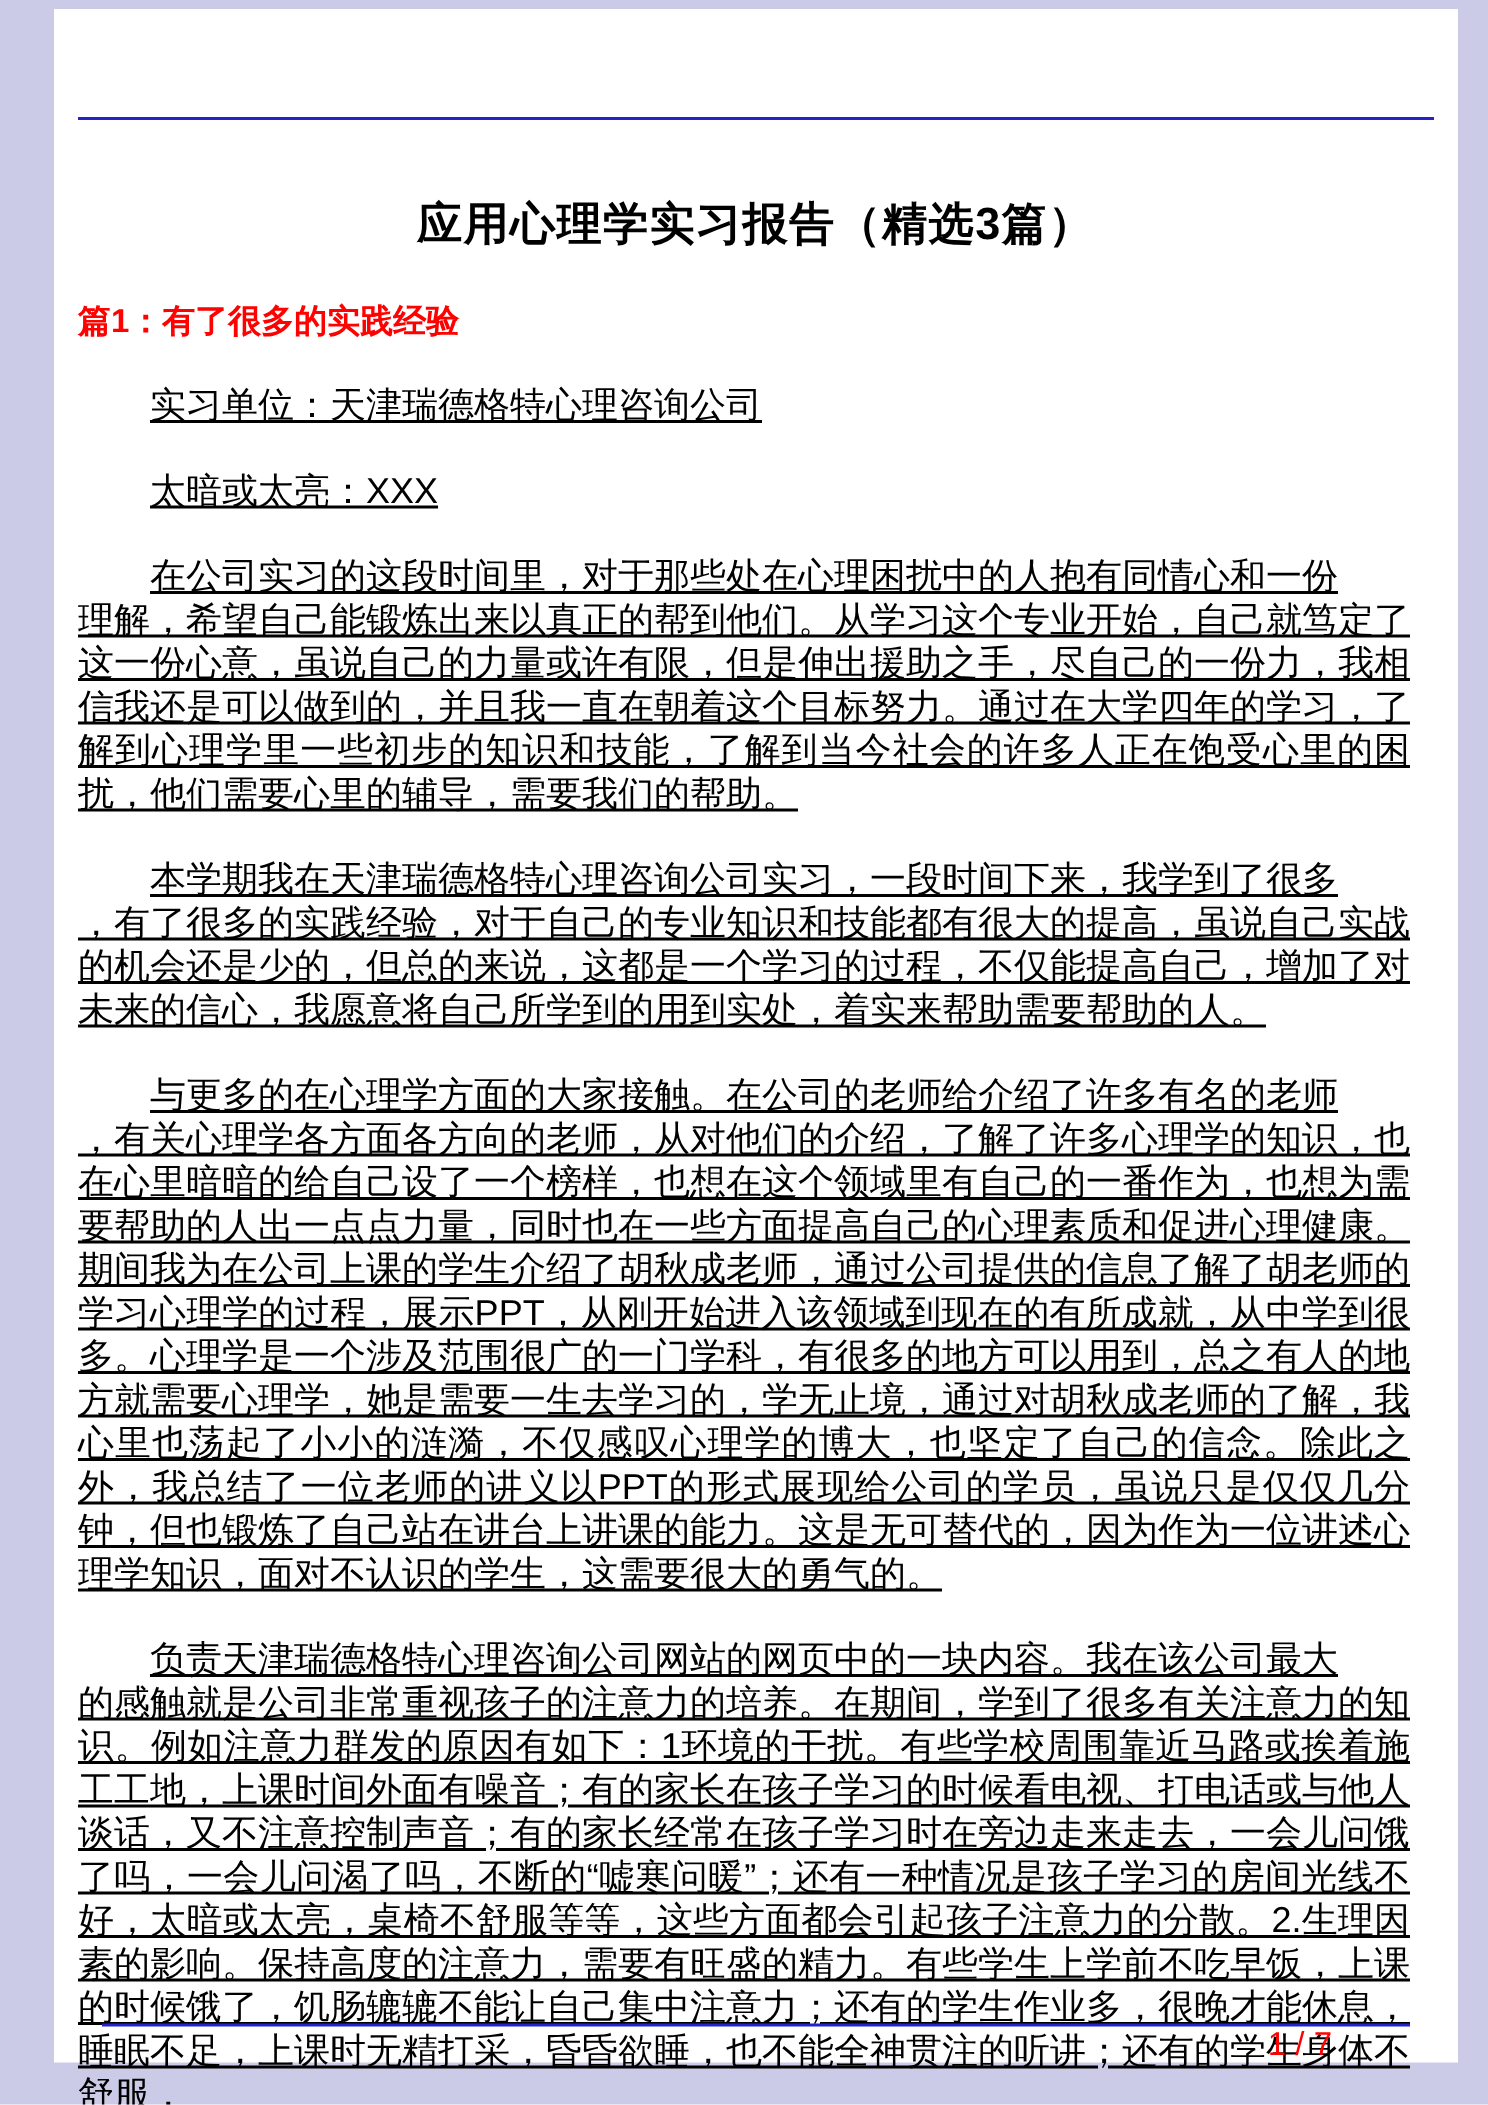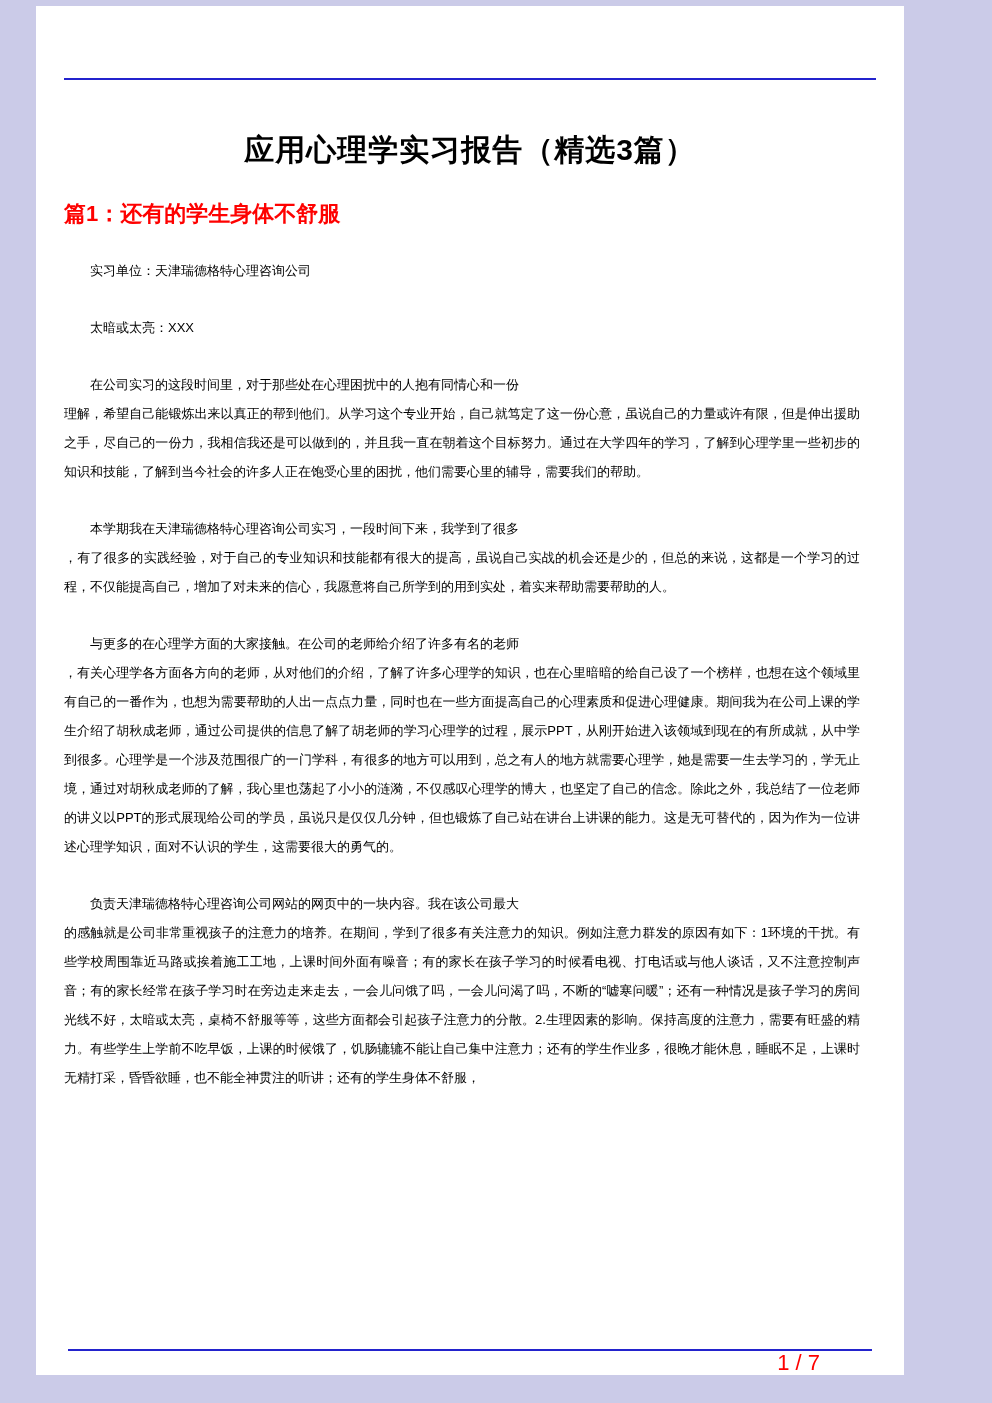--- a/index.html
+++ b/index.html
@@ -11,25 +11,25 @@
     height: 1403px;
     background: #cbcbe8;
     position: relative;
     overflow: hidden;
     font-family: "Liberation Sans", "DejaVu Sans", sans-serif;
   }
   .page {
     position: absolute;
     left: 36px;
     top: 6px;
-    width: 868px;
+    width: 936px;
     height: 1369px;
     background: #ffffff;
     box-sizing: border-box;
-    padding: 0 28px;
+    padding: 0 16px;
   }
   .rule {
     height: 0;
     border: none;
     border-top: 2px solid #2323cd;
   }
   .rule-top {
     margin-top: 72px;
   }
   .title {
@@ -43,26 +43,27 @@
   }
   .section-heading {
     margin: 32px 0 0 0;
     font-size: 22px;
     line-height: 28px;
     font-weight: bold;
     color: #fe0100;
   }
   .para {
     margin: 28px 16px 0 0;
-    font-size: 13px;
+    font-size: 24px;
     line-height: 29px;
     color: #000000;
     text-align: justify;
     white-space: pre-wrap;
     text-indent: 2em;
+    text-decoration: underline;
   }
   .footer {
     position: absolute;
     left: 32px;
     right: 32px;
     bottom: 3px;
   }
   .page-num {
     margin-top: 2px;
     text-align: right;
@@ -74,21 +75,21 @@
 </style>
 </head>
 <body>
 
 <div class="page">
 
   <div class="rule rule-top"></div>
 
   <h1 class="title">应用心理学实习报告（精选3篇）</h1>
 
-  <h2 class="section-heading">篇1：还有的学生身体不舒服</h2>
+  <h2 class="section-heading">篇1：有了很多的实践经验</h2>
 
   <p class="para">实习单位：天津瑞德格特心理咨询公司</p>
   <p class="para">太暗或太亮：XXX</p>
   <p class="para">在公司实习的这段时间里，对于那些处在心理困扰中的人抱有同情心和一份
 理解，希望自己能锻炼出来以真正的帮到他们。从学习这个专业开始，自己就笃定了这一份心意，虽说自己的力量或许有限，但是伸出援助之手，尽自己的一份力，我相信我还是可以做到的，并且我一直在朝着这个目标努力。通过在大学四年的学习，了解到心理学里一些初步的知识和技能，了解到当今社会的许多人正在饱受心里的困扰，他们需要心里的辅导，需要我们的帮助。</p>
   <p class="para">本学期我在天津瑞德格特心理咨询公司实习，一段时间下来，我学到了很多
 ，有了很多的实践经验，对于自己的专业知识和技能都有很大的提高，虽说自己实战的机会还是少的，但总的来说，这都是一个学习的过程，不仅能提高自己，增加了对未来的信心，我愿意将自己所学到的用到实处，着实来帮助需要帮助的人。</p>
   <p class="para">与更多的在心理学方面的大家接触。在公司的老师给介绍了许多有名的老师
 ，有关心理学各方面各方向的老师，从对他们的介绍，了解了许多心理学的知识，也在心里暗暗的给自己设了一个榜样，也想在这个领域里有自己的一番作为，也想为需要帮助的人出一点点力量，同时也在一些方面提高自己的心理素质和促进心理健康。期间我为在公司上课的学生介绍了胡秋成老师，通过公司提供的信息了解了胡老师的学习心理学的过程，展示PPT，从刚开始进入该领域到现在的有所成就，从中学到很多。心理学是一个涉及范围很广的一门学科，有很多的地方可以用到，总之有人的地方就需要心理学，她是需要一生去学习的，学无止境，通过对胡秋成老师的了解，我心里也荡起了小小的涟漪，不仅感叹心理学的博大，也坚定了自己的信念。除此之外，我总结了一位老师的讲义以PPT的形式展现给公司的学员，虽说只是仅仅几分钟，但也锻炼了自己站在讲台上讲课的能力。这是无可替代的，因为作为一位讲述心理学知识，面对不认识的学生，这需要很大的勇气的。</p>
   <p class="para">负责天津瑞德格特心理咨询公司网站的网页中的一块内容。我在该公司最大

